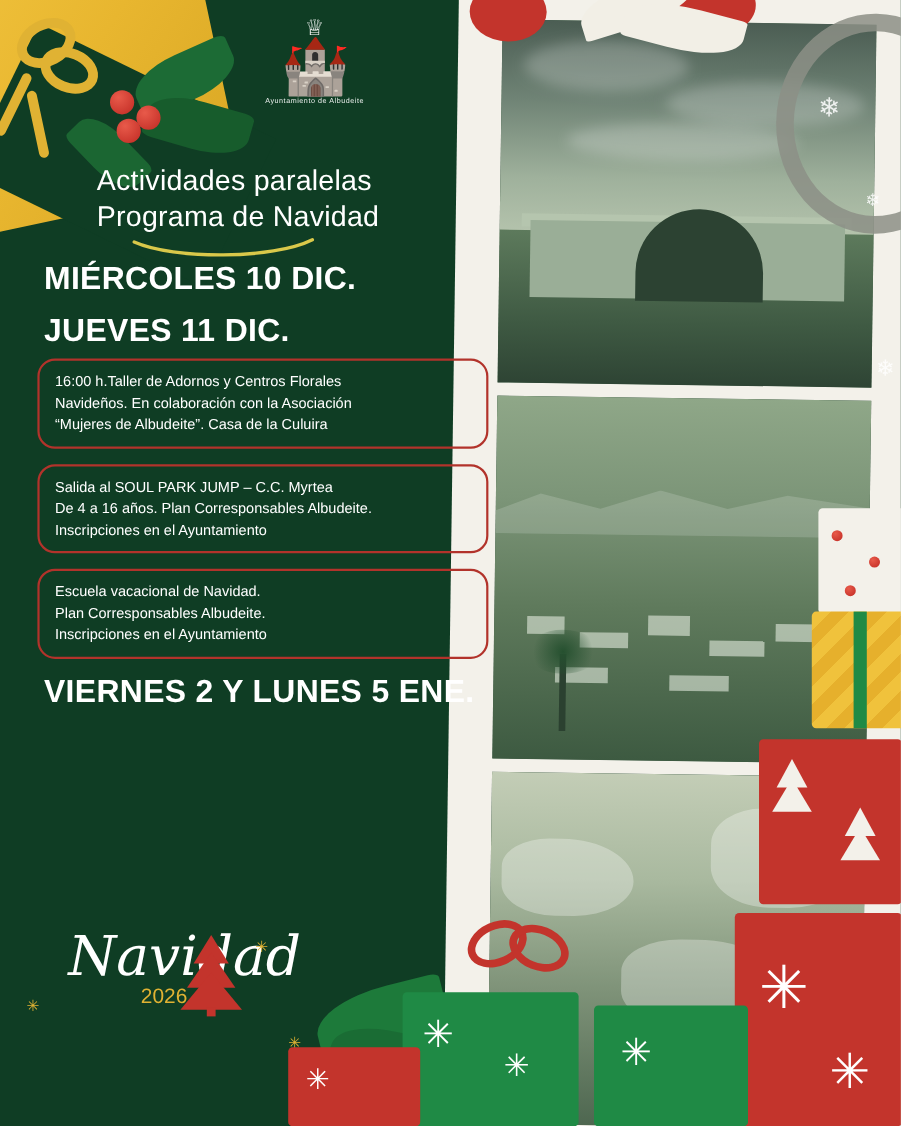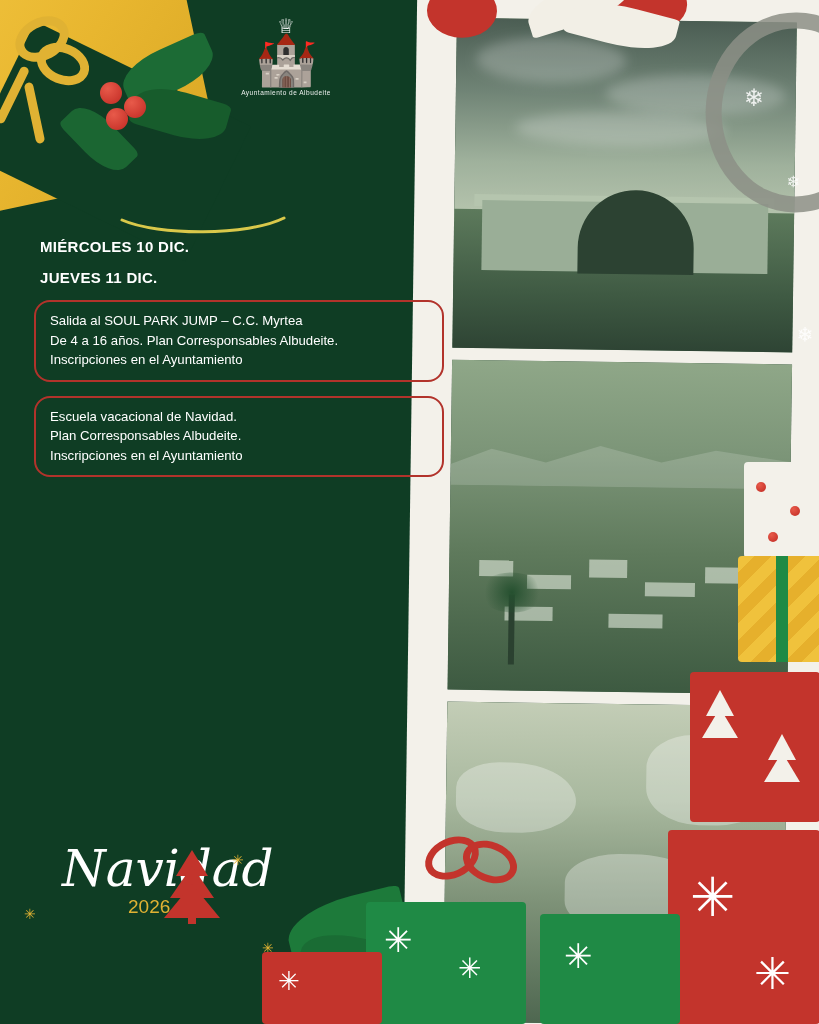--- a/index.html
+++ b/index.html
@@ -70,21 +70,21 @@
     color: #ffffff;
   }
   .headline .l1, .headline .l2 {
     font-size: 26px; font-weight: 400; line-height: 32px; letter-spacing: .2px;
   }
   .underline-swoosh { position: absolute; left: 118px; top: 212px; width: 170px; height: 26px; }
 
   
   .days { position: absolute; left: 34px; top: 238px; width: 410px; }
   .day-title {
-    color: #ffffff; font-weight: bold; font-size: 15px;
+    color: #ffffff; font-weight: bold; font-size: 29px;
     letter-spacing: .3px; margin: 0 0 8px 6px;
   }
   .day-block { margin-bottom: 14px; }
   .day-box {
     border: 2px solid #b2332b;
     border-radius: 16px;
     padding: 9px 14px 10px 14px;
     color: #ffffff;
     font-size: 13.2px;
     line-height: 19.5px;
@@ -277,51 +277,61 @@
   <div class="berry b1"></div>
   <div class="berry b2"></div>
   <div class="berry b3"></div>
 
   <div class="crest">
     <div class="crown">♕</div>
     <div class="castle">🏰</div>
     <div class="crest-label">Ayuntamiento de Albudeite</div>
   </div>
 
+  <div class="headline">
+    <div class="l1">Actividades paralelas</div>
+    <div class="l2">Programa de Navidad</div>
+  </div>
   <svg class="underline-swoosh" viewBox="0 0 170 26">
     <path d="M4 8 C40 24, 130 24, 166 6" stroke="#d9c84a" stroke-width="3" fill="none" stroke-linecap="round"></path>
   </svg>
 
   <div class="days">
 
     <div class="day-block">
       <div class="day-title">MIÉRCOLES 10 DIC.</div>
     </div>
 
     <div class="day-block">
       <div class="day-title">JUEVES 11 DIC.</div>
+      <div class="day-box">
+        <p>16:00 h.Taller de Adornos y Centros Florales
+Navideños. En colaboración con la Asociación
+“Mujeres de Albudeite”.  Casa de la Culuira</p>
+      </div>
     </div>
 
     <div class="day-block">
       <div class="day-box">
         <p>Salida al  SOUL PARK JUMP – C.C. Myrtea
 De 4 a 16 años. Plan Corresponsables Albudeite.
 Inscripciones en el Ayuntamiento</p>
       </div>
     </div>
 
     <div class="day-block">
       <div class="day-box">
         <p>Escuela vacacional de Navidad.
 Plan Corresponsables Albudeite.
 Inscripciones en el Ayuntamiento</p>
       </div>
     </div>
 
     <div class="day-block">
+      <div class="day-title">VIERNES 2 Y LUNES 5 ENE.</div>
     </div>
 
   </div>
 
   <div class="greet">
     <div class="g2">Navidad</div>
     <div class="g4">2026</div>
   </div>
   <svg class="xmas-tree" width="64" height="80" viewBox="0 0 64 80">
     <polygon points="32,4 48,30 16,30" fill="#c3342c"></polygon>

